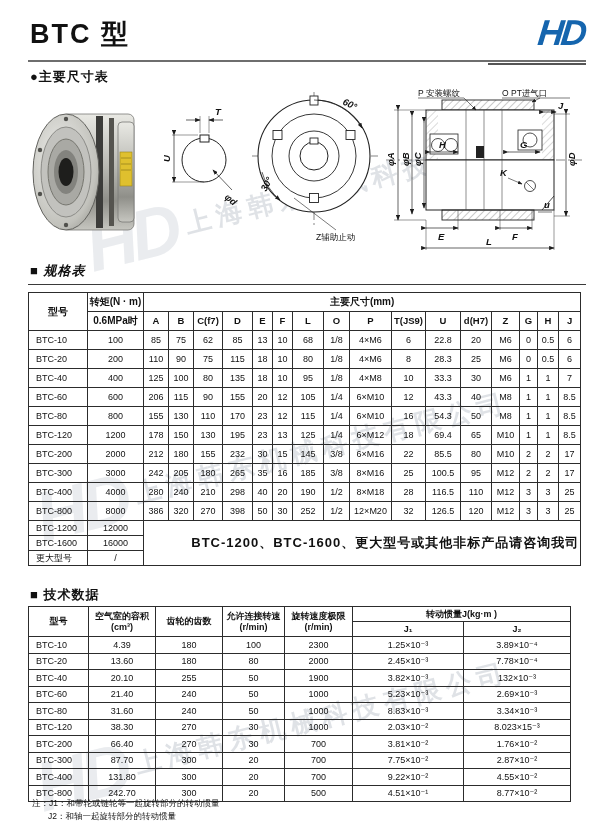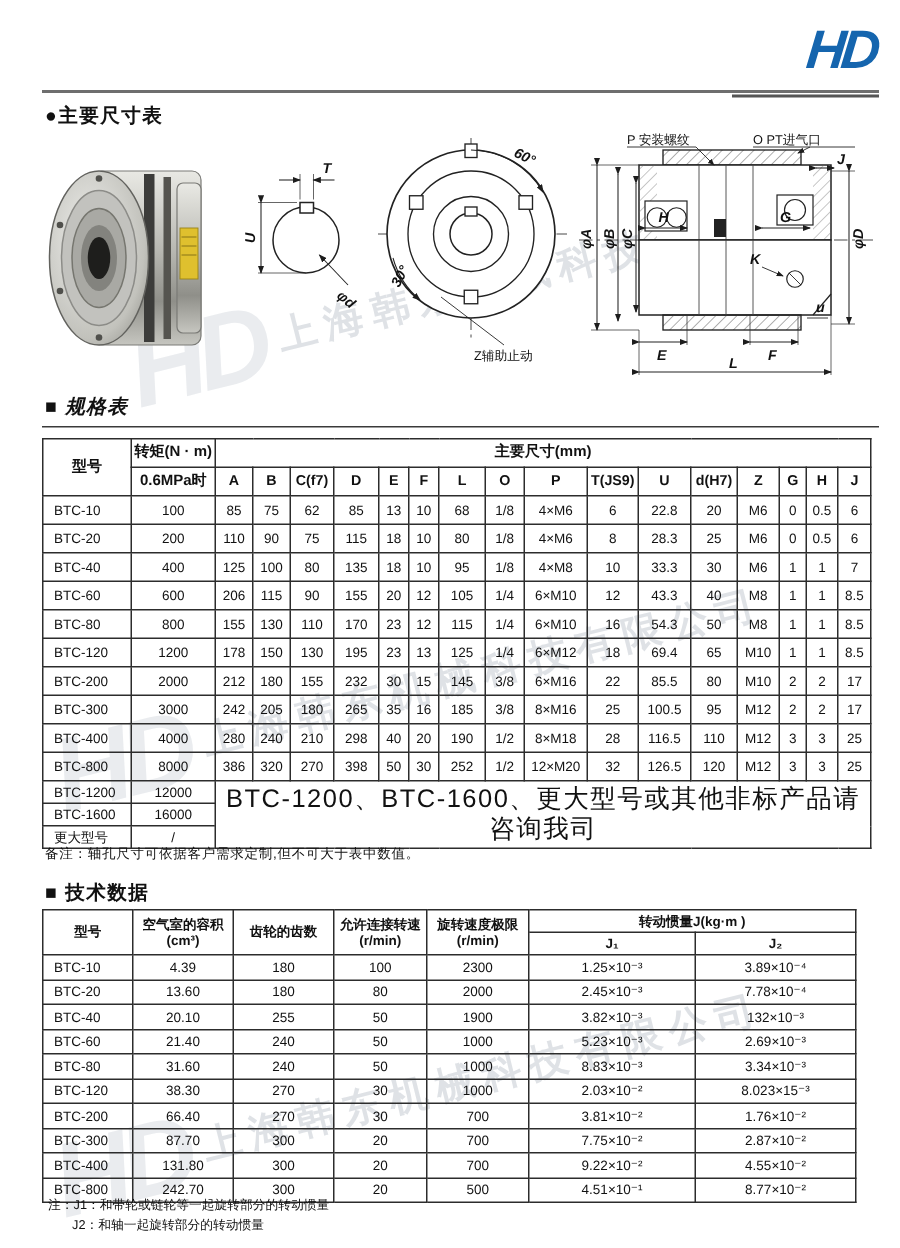--- a/index.html
+++ b/index.html
@@ -33,21 +33,21 @@
   table{border-collapse:collapse;table-layout:fixed;background:transparent;}
   th,td{border:1px solid #2c2c2c;text-align:center;font-size:9px;line-height:1.15;
         padding:1px 1px;overflow:hidden;}
   thead th{font-weight:bold;}
   .spec{position:absolute;left:28px;top:292px;width:552px;}
   .spec thead th{height:16px;font-size:10px;}
   .spec thead th.dim{font-size:9.5px;}
   .spec td{height:16px;}
   .spec tr.extra td{height:12px;}
   .spec td.model,.tech td.model{text-align:left;padding-left:7px;}
-  .spec td.bignote{font-size:17px;font-weight:normal;letter-spacing:1px;}
+  .spec td.bignote{font-size:13px;font-weight:bold;letter-spacing:1px;text-align:right;}
   .footnote{position:absolute;left:30px;top:563px;font-size:9px;letter-spacing:0.5px;}
   .tech{position:absolute;left:28px;top:606px;width:542px;}
   .tech thead th{height:12px;font-size:9px;white-space:pre-line;}
   .tech td{height:13.5px;}
   .tech-notes{position:absolute;left:32px;top:797px;font-size:8.5px;line-height:1.55;}
   .tech-notes .n2{padding-left:16px;}
   
   .draw text{font-size:9px;fill:#111;}
   .draw .cjk{font-size:8.5px;}
   .draw .dimlbl{font-weight:bold;font-style:italic;font-size:9.5px;}
@@ -62,20 +62,21 @@
 <div class="wm" style="left:30px;top:420px;">
   <span class="wm-hd">HD</span>
   <span class="wm-text">上海韩东机械科技有限公司</span>
 </div>
 <div class="wm" style="left:30px;top:690px;">
   <span class="wm-hd">HD</span>
   <span class="wm-text">上海韩东机械科技有限公司</span>
 </div>
 
 <div class="page">
+  <div class="title">BTC 型</div>
   <div class="logo">HD</div>
   <div class="rule-top"></div>
   <div class="rule-logo"></div>
 
   <div class="sec sec-dims">●主要尺寸表</div>
 
   <svg class="draw" viewBox="0 0 556 172">
     <defs>
       <marker id="ar" markerWidth="8" markerHeight="6" refX="7" refY="3" orient="auto">
         <path d="M0,0L8,3L0,6z" fill="#1d1d1d"></path>
@@ -483,21 +484,20 @@
           <td class="model">BTC-1600</td>
           <td>16000</td>
         </tr>
         <tr class="extra">
           <td class="model">更大型号</td>
           <td>/</td>
         </tr>
       </tbody>
   </table>
 
-  <div class="footnote">备注：轴孔尺寸可依据客户需求定制,但不可大于表中数值。</div>
 
   <div class="sec sec-tech">■ 技术数据</div>
 
   <table class="tech">
     <colgroup>
       <col style="width:60px">
         <col style="width:67px">
         <col style="width:67px">
       <col style="width:62px">
         <col style="width:68px">

